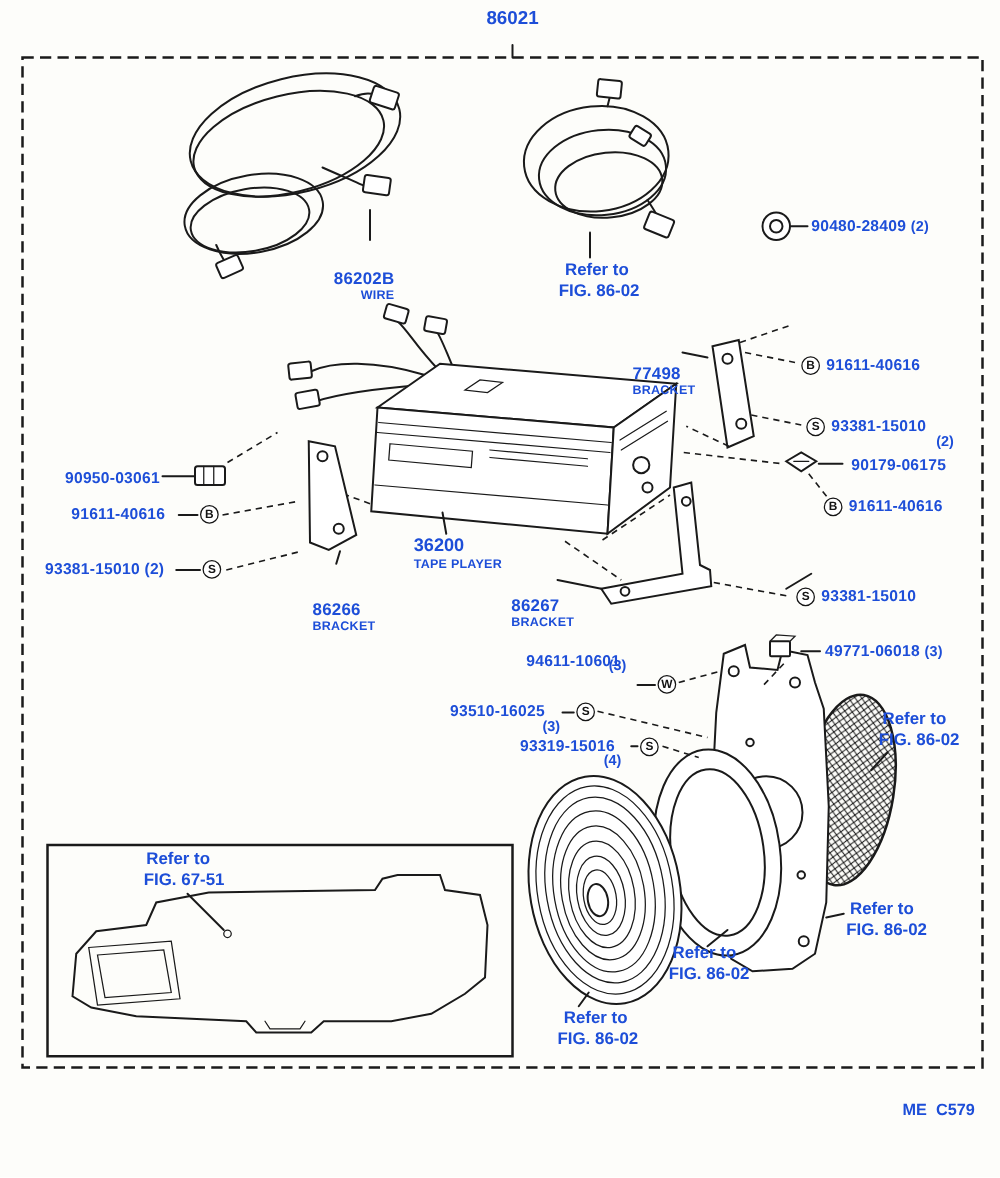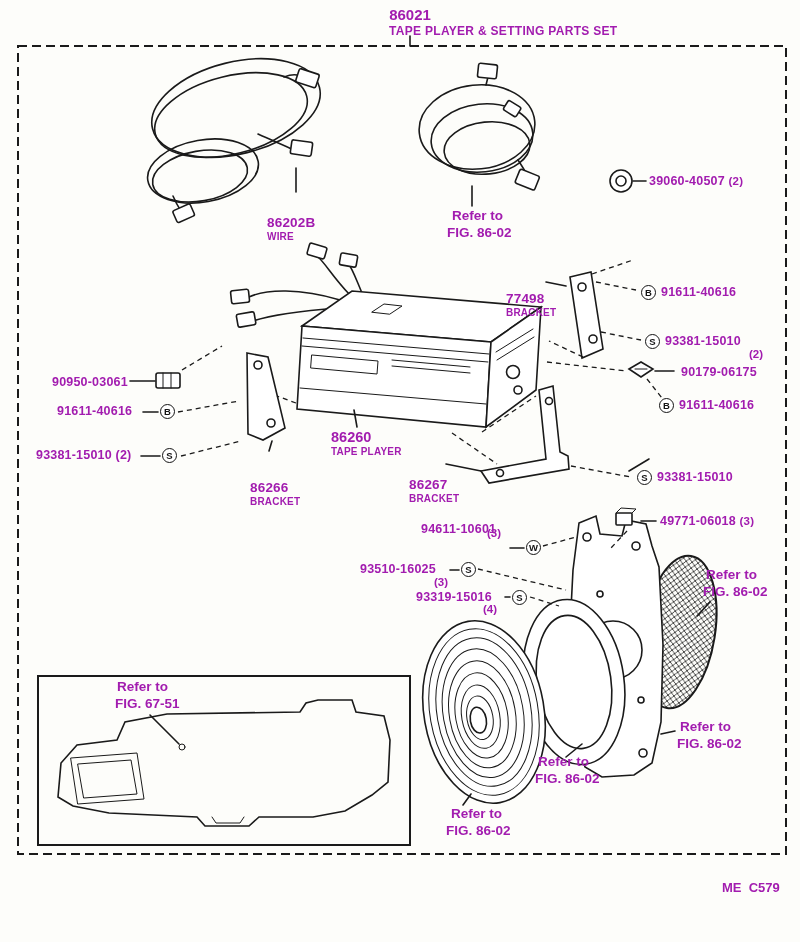--- a/index.html
+++ b/index.html
@@ -2,24 +2,24 @@
 <html><head>
 <meta charset="utf-8">
 <style>
   * { margin:0; padding:0; box-sizing:border-box; }
   html,body { background:#ffffff; }
   .page {
     position:relative; width:800px; height:942px; background:#fdfdfa;
     font-family:"Liberation Sans", sans-serif; color:#141414; overflow:hidden;
   }
   svg.art { position:absolute; left:0; top:0; }
-  .lbl { position:absolute; font-weight:700; white-space:nowrap; color:#a21caf; }
+  .lbl { position:absolute; font-weight:700; white-space:nowrap; color:#1d4ed8; }
   .num { font-size:12.5px; letter-spacing:0.2px; }
   .num-md { font-size:13.5px; letter-spacing:0.2px;margin-top:20px; }
-  .sub { font-size:10px; margin-top:1px; letter-spacing:0.2px; }
+  .sub { font-size:10px; margin-top:1px; letter-spacing:0.2px;text-align:right; }
   .qty { font-size:11.5px; font-weight:700; }
   .ref { font-size:13.5px; line-height:16.5px; }
   .circ {
     position:absolute; width:15px; height:15px; border:1.7px solid #141414;
     border-radius:50%; display:flex; align-items:center; justify-content:center;
     font-size:9.5px; font-weight:700; background:#fff; z-index:3;
   }
   .footer { font-size:13px; white-space:pre;margin-top:24px; }
   svg .ln { fill:none; stroke:#1a1a1a; stroke-width:1.6; stroke-linecap:round; }
   svg .w  { fill:#ffffff; stroke:#1a1a1a; stroke-width:1.6; }
@@ -206,34 +206,33 @@
       <path class="ln" d="M58 797 L61 763 L77 745 L117 740 L125 722 L167 714 L300 712 L306 703 L318 700 L352 700 L356 712 L384 716 L390 740 L388 782 L372 795 L345 811 L313 817 L259 817 L249 826 L205 826 L197 817 L109 813 L73 806 Z"></path>
       <path class="ln thin" d="M71 758 L137 753 L144 799 L78 804 Z"></path>
       <path class="ln thin" d="M78 764 L131 760 L137 794 L84 798 Z"></path>
       <circle class="ln thin" cx="182" cy="747" r="3"></circle>
       <path class="ln thin" d="M212 817 L216 823 L240 823 L244 817"></path>
       <line class="ln" x1="150" y1="715" x2="179" y2="744"></line>
     </g>
   </svg>
 
   <div class="lbl" style="left:352px;top:6px;width:116px;text-align:center;font-size:15px">86021</div>
-  <div class="lbl" style="left:389px;top:24px;font-size:12px;letter-spacing:0.3px">TAPE PLAYER &amp; SETTING PARTS SET</div>
 
   <div class="lbl" style="left:267px;top:195px">
     <div class="num-md">86202B</div>
     <div class="sub">WIRE</div>
   </div>
 
   <div class="lbl ref" style="left:447px;top:208px">
     <div style="padding-left:5px">Refer to</div>
     <div>FIG. 86-02</div>
   </div>
 
   <div class="lbl num" style="left:649px;top:174px">
-    <span>39060-40507</span>
+    <span>90480-28409</span>
     <span class="qty">(2)</span>
   </div>
 
   <div class="lbl" style="left:506px;top:271px">
     <div class="num-md">77498</div>
     <div class="sub">BRACKET</div>
   </div>
 
   <div class="circ" style="left:641px;top:285px">B</div>
   <div class="lbl num" style="left:661px;top:285px">91611-40616</div>
@@ -249,21 +248,21 @@
 
   <div class="lbl num" style="left:52px;top:375px">90950-03061</div>
 
   <div class="lbl num" style="left:57px;top:404px">91611-40616</div>
   <div class="circ" style="left:160px;top:404px">B</div>
 
   <div class="lbl num" style="left:36px;top:448px">93381-15010 (2)</div>
   <div class="circ" style="left:162px;top:448px">S</div>
 
   <div class="lbl" style="left:331px;top:429px">
-    <div style="font-size:14.5px">86260</div>
+    <div style="font-size:14.5px">36200</div>
     <div class="sub">TAPE PLAYER</div>
   </div>
 
   <div class="lbl" style="left:250px;top:460px">
     <div class="num-md">86266</div>
     <div class="sub">BRACKET</div>
   </div>
 
   <div class="lbl" style="left:409px;top:457px">
     <div class="num-md">86267</div>

